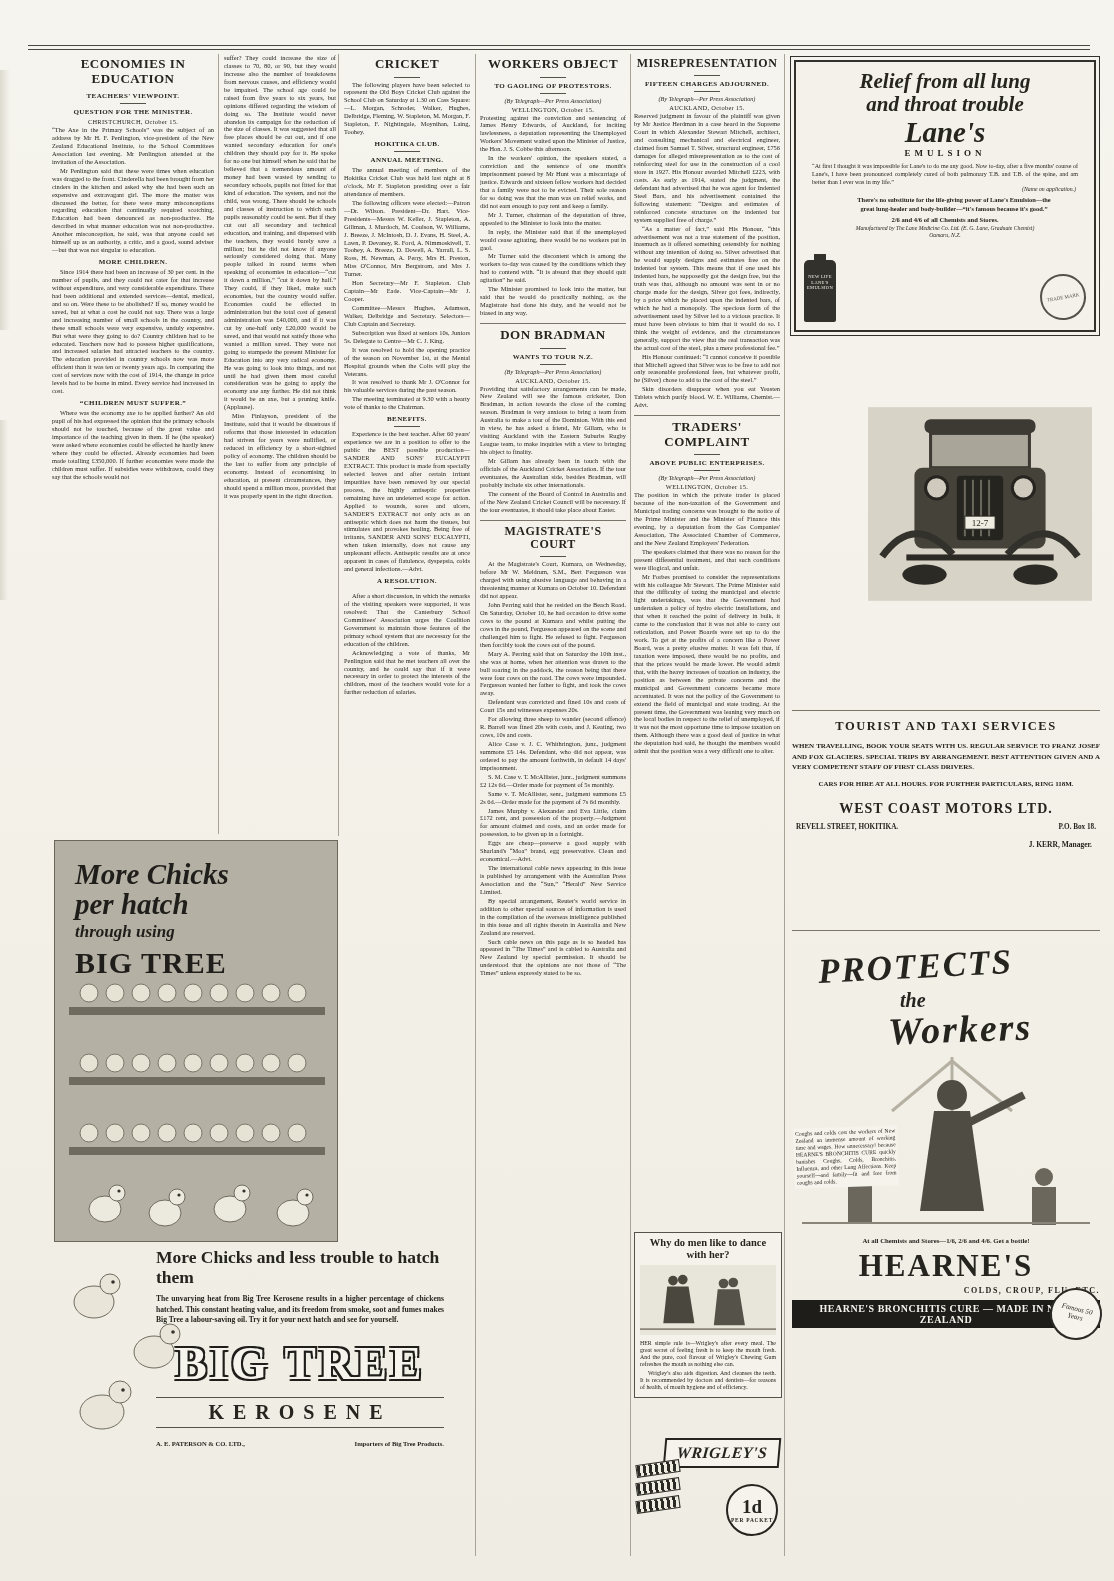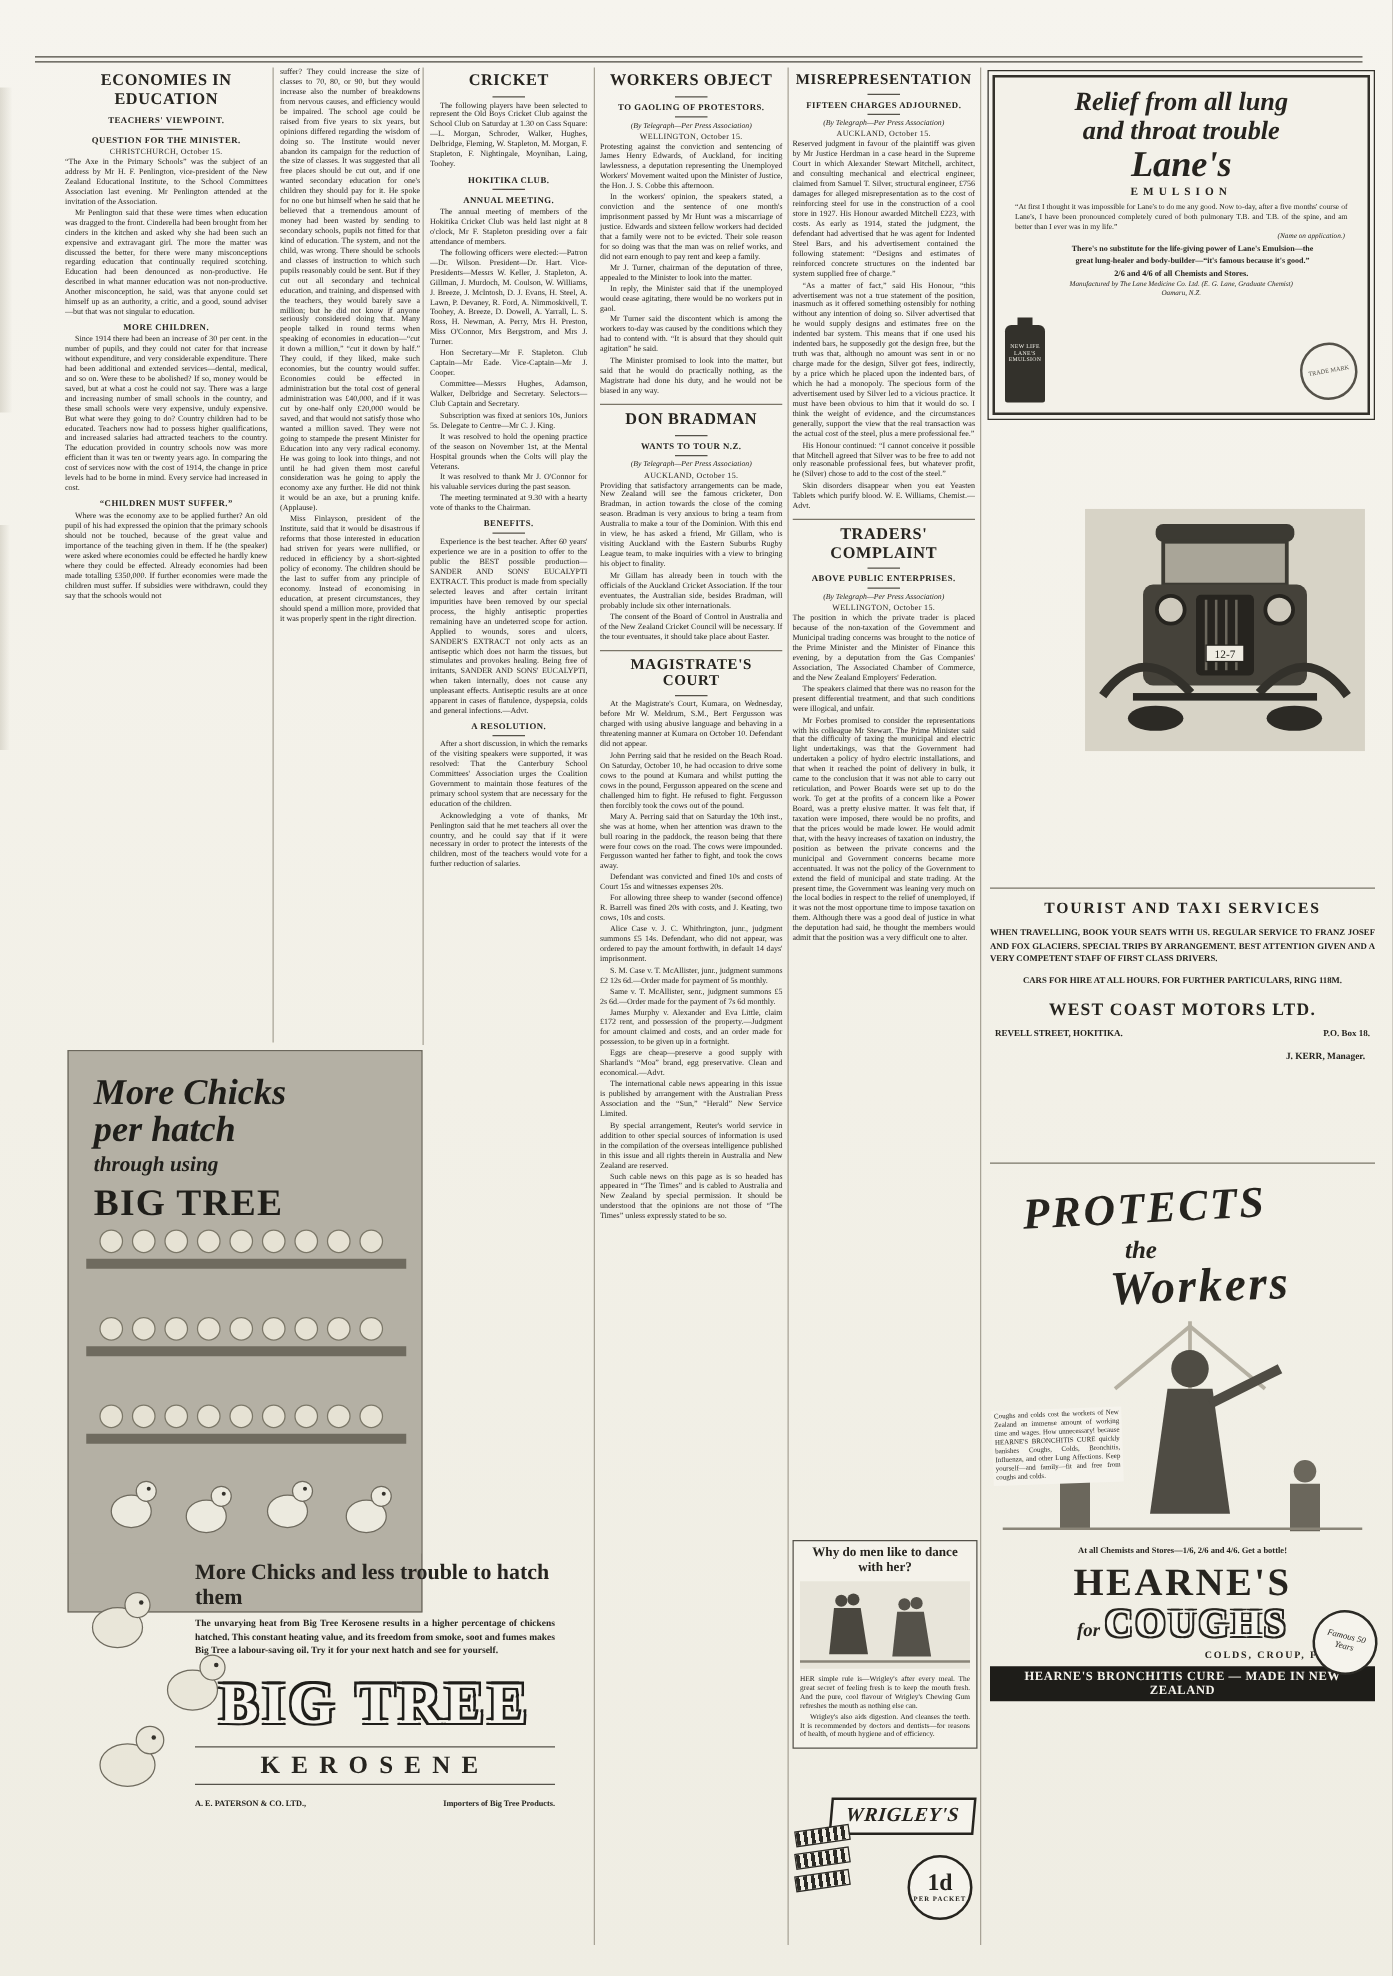--- a/index.html
+++ b/index.html
@@ -67,21 +67,21 @@
   .hearnes-brand { font-size:31px; font-weight:bold; letter-spacing:2px; text-align:center; line-height:1; }
   .hearnes-line2 { text-align:center; margin-top:2px; line-height:1; }
   .hearnes-for { font-style:italic; font-size:15px; font-weight:bold; margin-right:4px; }
   .hearnes-coughs { font-size:31px; font-weight:bold; letter-spacing:2px; color:#f6f4ed;
       text-shadow:-1.5px -1.5px 0 #26241f, 1.5px -1.5px 0 #26241f, -1.5px 1.5px 0 #26241f, 1.5px 1.5px 0 #26241f; }
   .hearnes-sub { font-size:8px; font-weight:bold; text-align:right; letter-spacing:1.5px; margin-top:5px; }
   .hearnes-banner { background:#1e1d19; color:#f5f3ec; font-size:10px; text-align:center; padding:3px 2px; margin-top:5px; letter-spacing:0.5px; font-weight:bold; }
   .hearnes-badge { position:absolute; right:-2px; top:38px; width:52px; height:52px; border:2px solid #2b2a25; border-radius:50%; font-size:7px; font-style:italic; text-align:center; display:flex; align-items:center; justify-content:center; transform:rotate(14deg); background:#f5f3ec; line-height:1.1; padding:4px; }
   
   .bigtree { position:absolute; left:52px; top:838px; width:392px; height:720px; }
-  .bt-photo { position:absolute; left:2px; top:2px; width:284px; height:450px; border:1px solid #6b675c; background:#b4b0a4; overflow:hidden; }
+  .bt-photo { position:absolute; left:2px; top:2px; width:284px; height:402px; border:1px solid #6b675c; background:#b4b0a4; overflow:hidden; }
   .bt-photo-text { position:absolute; left:20px; top:18px; color:#1f1e1a; }
   .bt-line1 { font-size:29px; font-weight:bold; font-style:italic; line-height:1.05; }
   .bt-line2 { font-size:29px; font-weight:bold; font-style:italic; line-height:1.05; }
   .bt-line3 { font-size:17px; font-weight:bold; font-style:italic; margin-top:2px; }
   .bt-brandline { font-size:30px; font-weight:bold; letter-spacing:1px; margin-top:4px; }
   .bt-chicks { position:absolute; left:2px; top:404px; width:150px; height:230px; }
   .bt-ad { position:absolute; left:104px; top:410px; width:288px; }
   .bt-head { font-size:17.5px; font-weight:bold; line-height:1.12; }
   .bt-body { font-size:7.6px; font-weight:bold; margin-top:7px; line-height:1.4; text-align:justify; }
   .bt-brand { font-size:47px; font-weight:bold; text-align:center; letter-spacing:3px; margin-top:14px; line-height:1; color:#f6f4ed;
@@ -358,23 +358,20 @@
         <circle cx="242" cy="126" r="9" fill="#6b675c"></circle>
         <rect x="230" y="136" width="24" height="38" fill="#6b675c"></rect>
         <line x1="0" y1="172" x2="288" y2="172" stroke="#8a8578" stroke-width="2"></line>
       </svg>
       <div class="protect-note">Coughs and colds cost the workers of New Zealand an immense amount of working time and wages. How unnecessary! because HEARNE'S BRONCHITIS CURE quickly banishes Coughs, Colds, Bronchitis, Influenza, and other Lung Affections. Keep yourself—and family—fit and free from coughs and colds.</div>
       <div class="protect-stores">At all Chemists and Stores—1/6, 2/6 and 4/6.  Get a bottle!</div>
     </div>
 
     <div class="hearnes">
       <div class="hearnes-brand">HEARNE'S</div>
-      <div class="hearnes-line2">
-        <span class="hearnes-for">for</span><span class="hearnes-coughs">COUGHS</span>
-      </div>
       <div class="hearnes-sub">COLDS, CROUP, FLU, ETC.</div>
       <div class="hearnes-banner">HEARNE'S BRONCHITIS CURE — MADE IN NEW ZEALAND</div>
       <div class="hearnes-badge">Famous 50 Years</div>
     </div>
   </div>
 
   <div class="bigtree">
     <div class="bt-photo">
       <svg viewBox="0 0 284 402" width="284" height="402" preserveAspectRatio="none">
         <rect width="284" height="402" fill="#b4b0a4"></rect>

